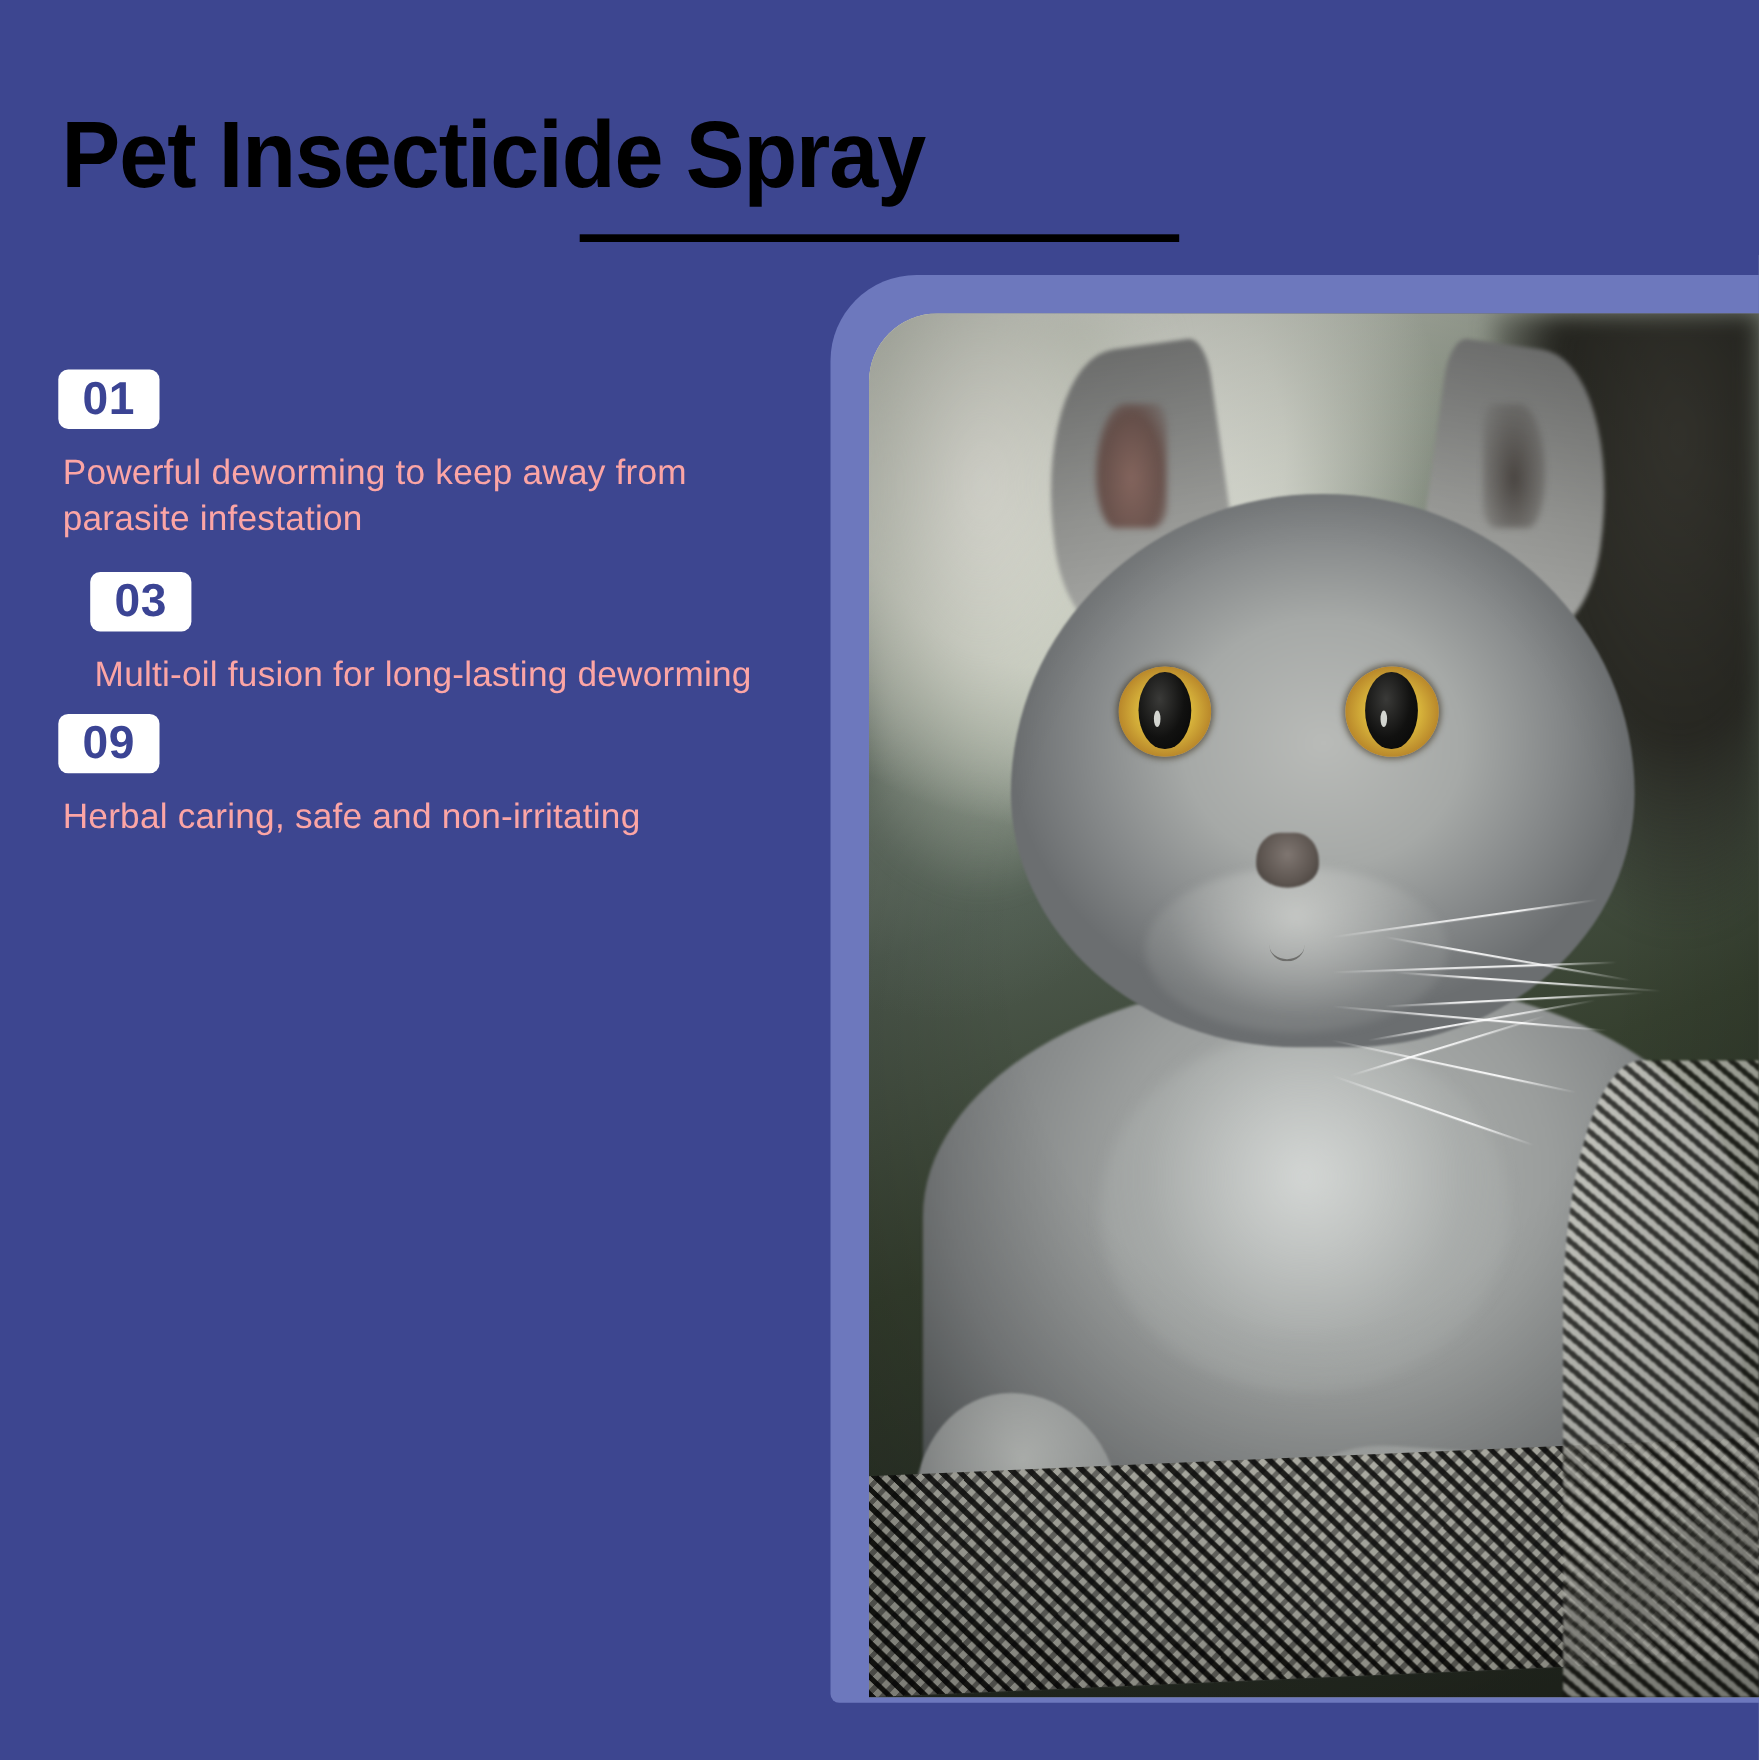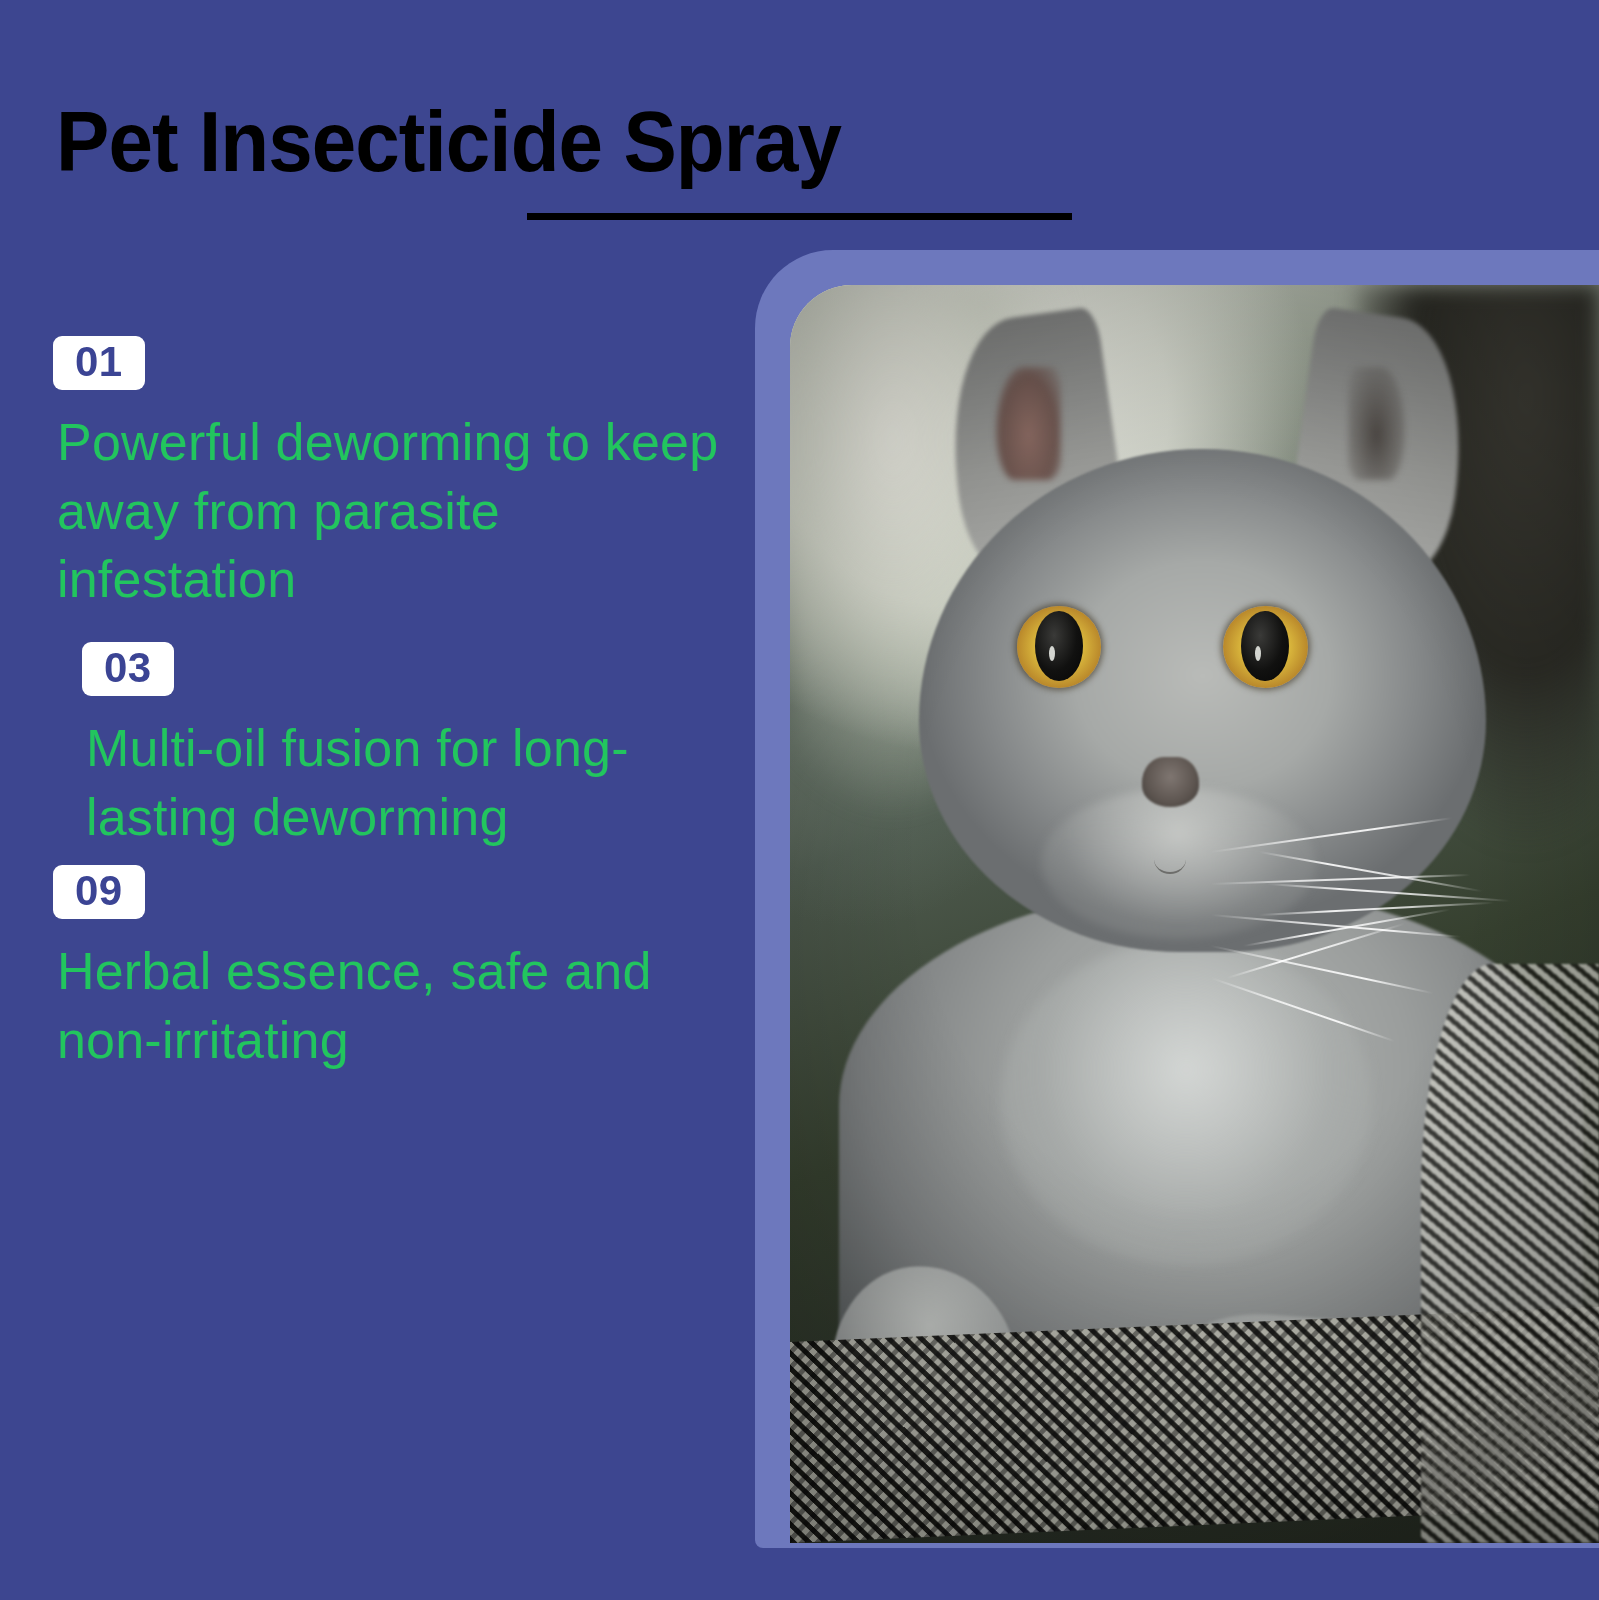--- a/index.html
+++ b/index.html
@@ -64,23 +64,23 @@
     color: #3b4494;
     border-radius: 9px;
     padding: 5px 22px 7px 22px;
     font-family: "Liberation Sans Narrow", "Liberation Sans", sans-serif;
     font-size: 42px;
     font-weight: bold;
     line-height: 1.0;
     letter-spacing: 0.5px;
   }
   .feature-text {
-    color: #22c55e;
+    color: #fca5a5;
     font-family: "Liberation Sans Narrow", "Liberation Sans", sans-serif;
-    font-size: 52px;
+    font-size: 32px;
     font-weight: 400;
     line-height: 1.32;
     margin: 18px 0 0 4px;
     max-width: 680px;
     letter-spacing: 0.2px;
   }
 
   .f1 { margin-bottom: 28px; }
   .f2 { margin-bottom: 10px; }
   .f3 { margin-bottom: 14px; margin-left: 29px; }
@@ -351,21 +351,21 @@
     </div>
 
 
     <div class="feature f3">
       <div class="badge">03</div>
       <div class="feature-text">Multi-oil fusion for long-lasting deworming</div>
     </div>
 
     <div class="feature f4">
       <div class="badge">09</div>
-      <div class="feature-text">Herbal essence, safe and non-irritating</div>
+      <div class="feature-text">Herbal caring, safe and non-irritating</div>
     </div>
 
   </div>
 
   <div class="photo-frame"></div>
 
   <div class="photo">
     <div class="ph-bg"></div>
     <div class="ph-bg2"></div>
     <div class="ph-blur-right"></div>

